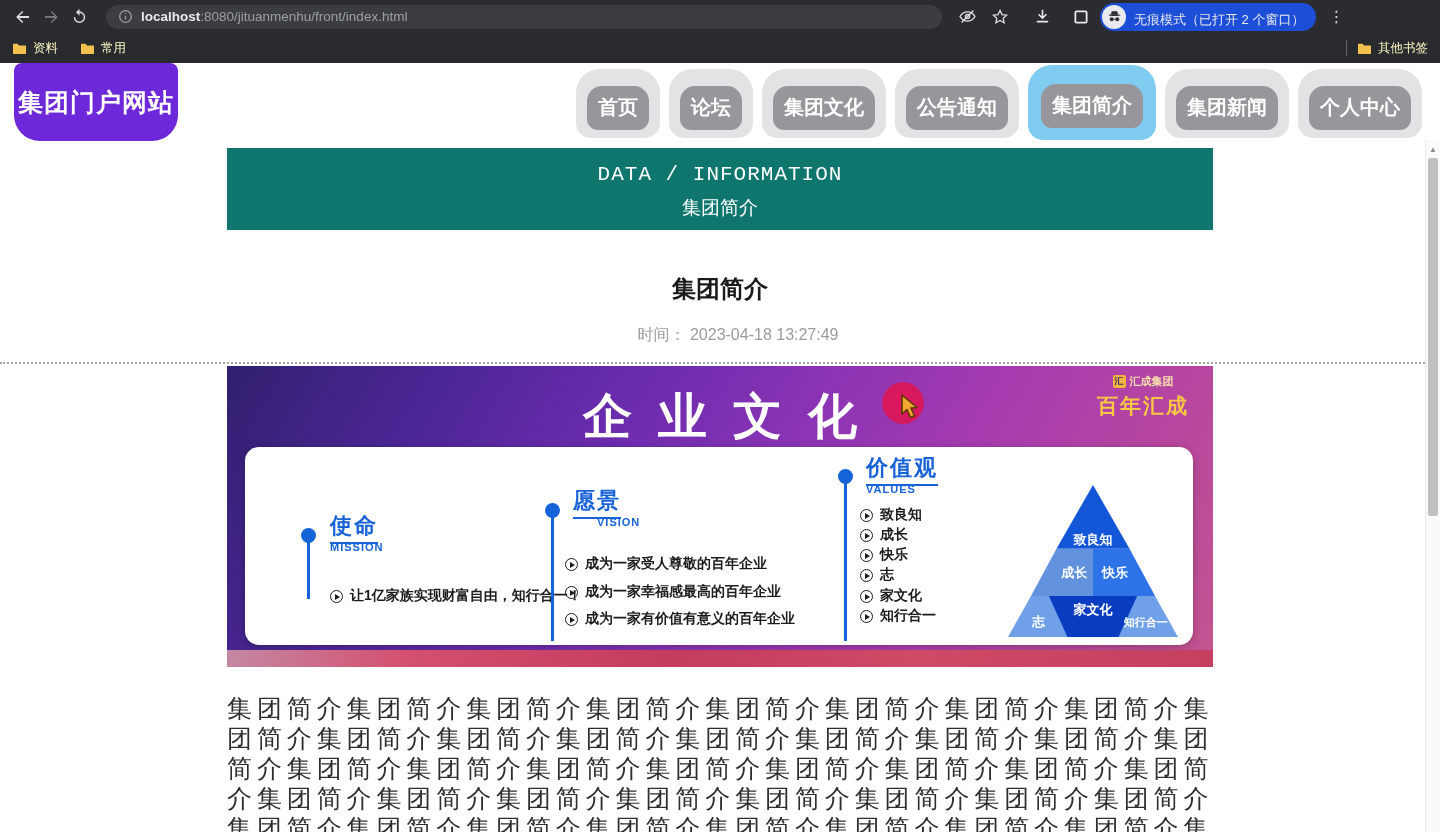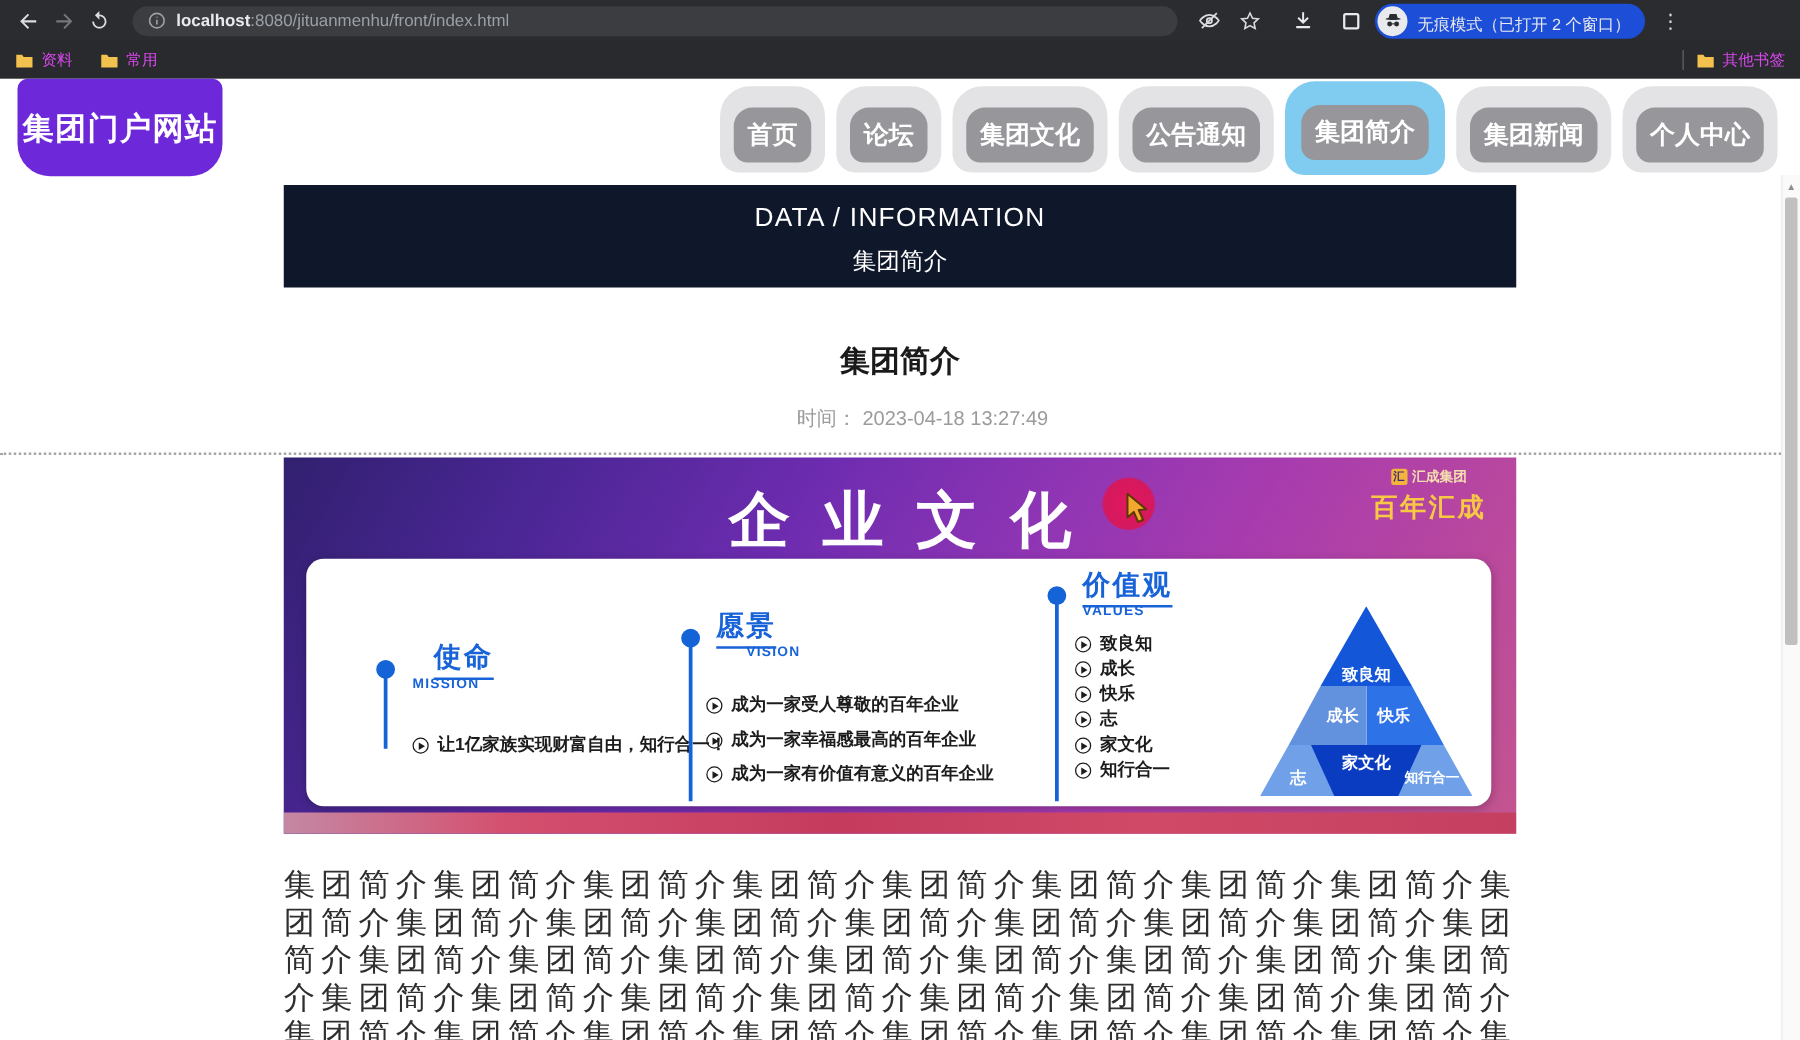--- a/index.html
+++ b/index.html
@@ -18,41 +18,41 @@
   .tb-icons { display:flex; align-items:center; gap:14px; margin-left:14px; }
   .incog-badge { display:flex; align-items:flex-end; gap:8px; background:#1d4ed8;
     border-radius:14px; padding:2px 12px 2px 2px; margin-left:8px; }
   .incog-circle { width:24px; height:24px; border-radius:50%; background:#e8eaed;
     display:flex; align-items:center; justify-content:center; }
   .incog-text { color:#e8eaed; font-size:13px; white-space:nowrap; }
   .dots { color:#dadce0; font-size:16px; margin-left:10px; letter-spacing:0; }
 
   .bookmarks { height:30px; display:flex; align-items:center; padding:0 12px; gap:22px;
     background:#292a2d; }
-  .bm-item { display:flex; align-items:center; gap:6px; color:#d946ef; font-size:12.5px; cursor:pointer; }
+  .bm-item { display:flex; align-items:center; gap:6px; color:#fef9c3; font-size:12.5px; cursor:pointer; }
   .bm-right { margin-left:auto; display:flex; align-items:center; gap:10px; }
   .bm-sep { width:1px; height:16px; background:#5f6368; }
 
   
   .page { position:relative; width:100%; height:769px; background:#fff; }
   .site-header { position:relative; height:78px; }
   .logo { position:absolute; left:14px; top:0; width:164px; height:78px;
     background:#6d28d9; border-radius:8px 8px 26px 26px; color:#fff;
     font-size:25px; font-weight:bold; display:flex; align-items:center; justify-content:center;
     letter-spacing:1px; }
   .tabs { position:absolute; right:18px; top:0; display:flex; gap:9px; align-items:flex-start; }
   .tab { margin-top:6px; background:#e3e3e5; border-radius:24px 24px 15px 15px;
     padding:17px 11px 8px; cursor:pointer; }
   .tab-inner { background:#97979b; color:#fff; font-weight:bold; font-size:20px;
     padding:8px 11px 9px; border-radius:15px 15px 11px 11px; white-space:nowrap; }
   .tab.active { margin-top:2px; background:#7fccf0; padding:19px 13px 12px; }
 
   
-  .info-banner { width:986px; margin:7px auto 0; height:82px; background:#0f172a;
-    color:#fff; text-align:center; font-family:Liberation Sans, sans-serif;
+  .info-banner { width:986px; margin:7px auto 0; height:82px; background:#0f766e;
+    color:#fff; text-align:center; font-family:Liberation Mono, monospace;
     padding-top:15px; }
   .info-banner .l1 { font-size:21px; letter-spacing:1px; }
   .info-banner .l2 { font-size:19px; margin-top:9px; }
 
   .article-title { text-align:center; margin-top:43px; font-size:24px; font-weight:bold; color:#1a1a1a; }
   .article-time { text-align:center; margin-top:20px; font-size:16px; color:#9b9b9b;padding-left:36px; }
   .dotted { border:0; border-top:2px dotted #a6a6a6; margin:16px 0 0; width:1425px; }
 
   
   .hero { position:relative; width:986px; height:301px; margin:2px auto 0;
@@ -260,21 +260,21 @@
         <span class="brand-sq">汇</span>
         <span class="brand-name">汇成集团</span>
       </div>
       <div class="brand-slogan">百年汇成</div>
     </div>
 
     <div class="hero-panel">
 
       <div class="pv-dot" style="left:56px; top:81px;"></div>
       <div class="pv-line" style="left:62px; top:95px; height:57px;"></div>
-      <div class="sec-title" style="left:102px; top:64px;">使命</div>
+      <div class="sec-title" style="left:85px; top:64px;">使命</div>
       <div class="sec-sub" style="left:85px; top:94px;">MISSION</div>
       <div class="v-item" style="left:85px; top:140px;">
           <span class="bicon"></span>
           <span>让1亿家族实现财富自由，知行合一！</span>
         </div>
 
       <div class="pv-dot" style="left:300px; top:56px;"></div>
       <div class="pv-line" style="left:306px; top:70px; height:124px;"></div>
       <div class="sec-title" style="left:328px; top:39px;">愿景</div>
       <div class="sec-sub" style="left:328px; top:69px;margin-left:24px;">VISION</div>

